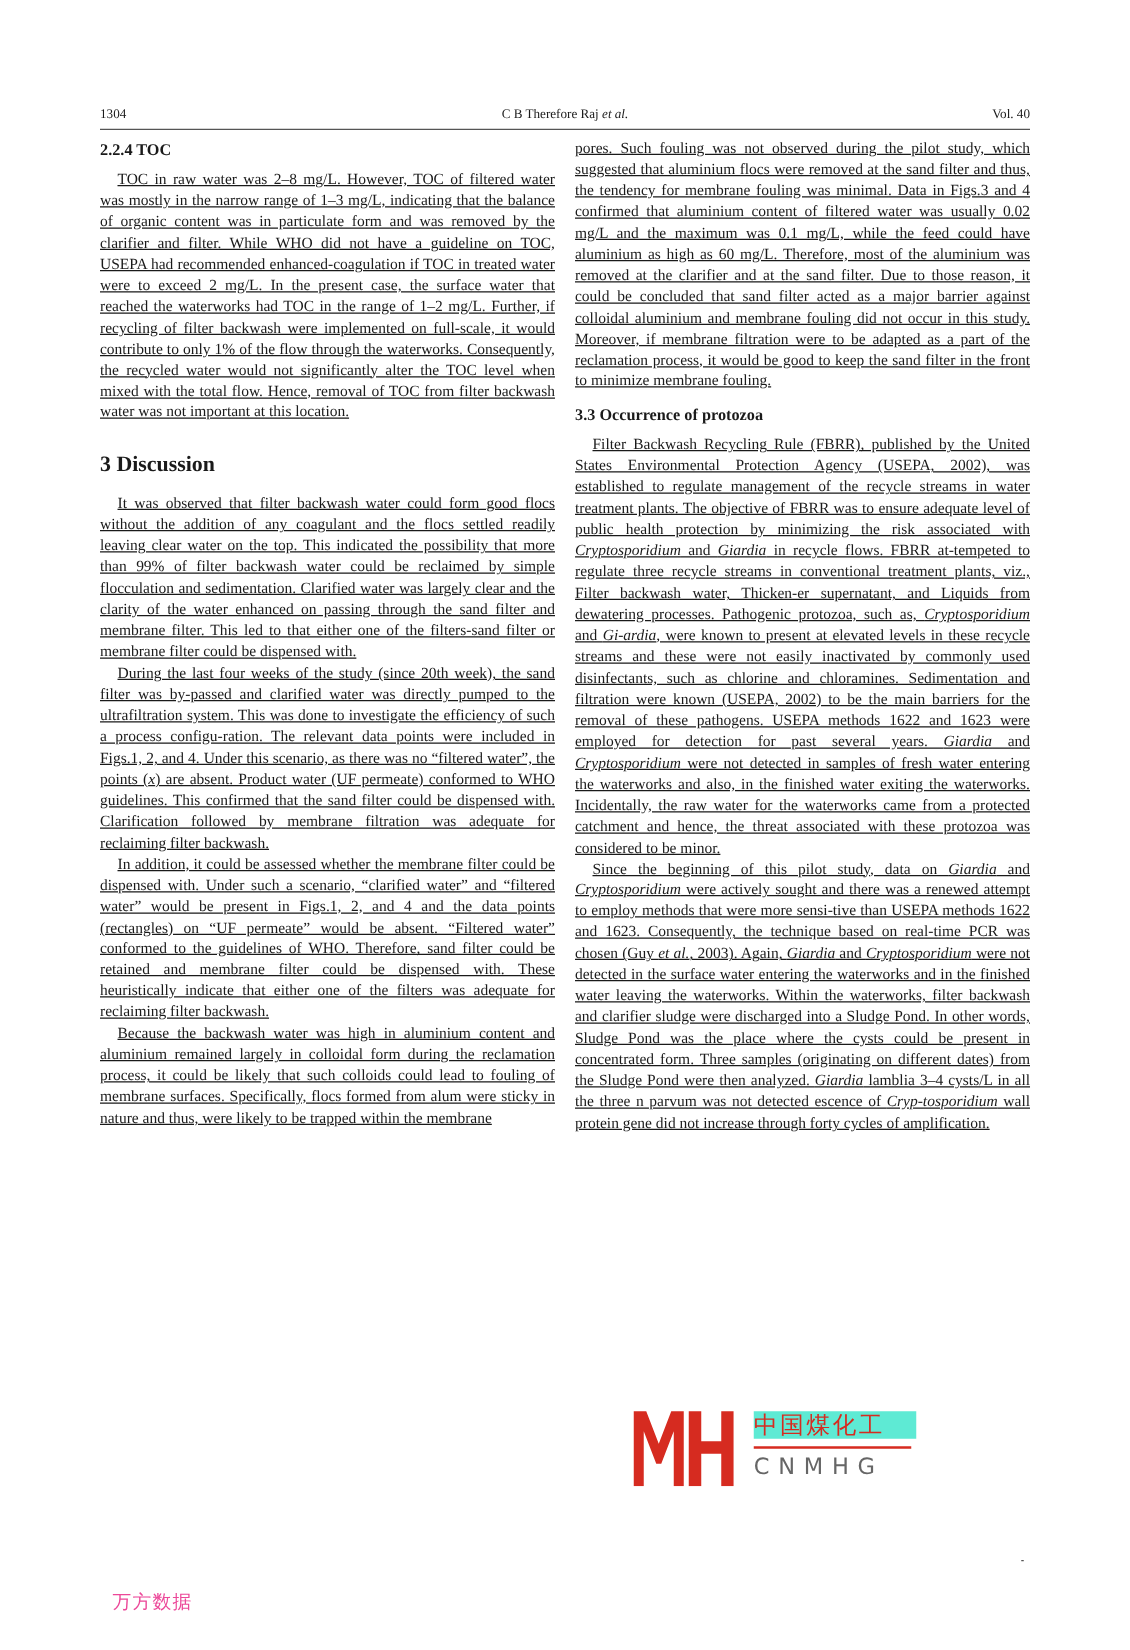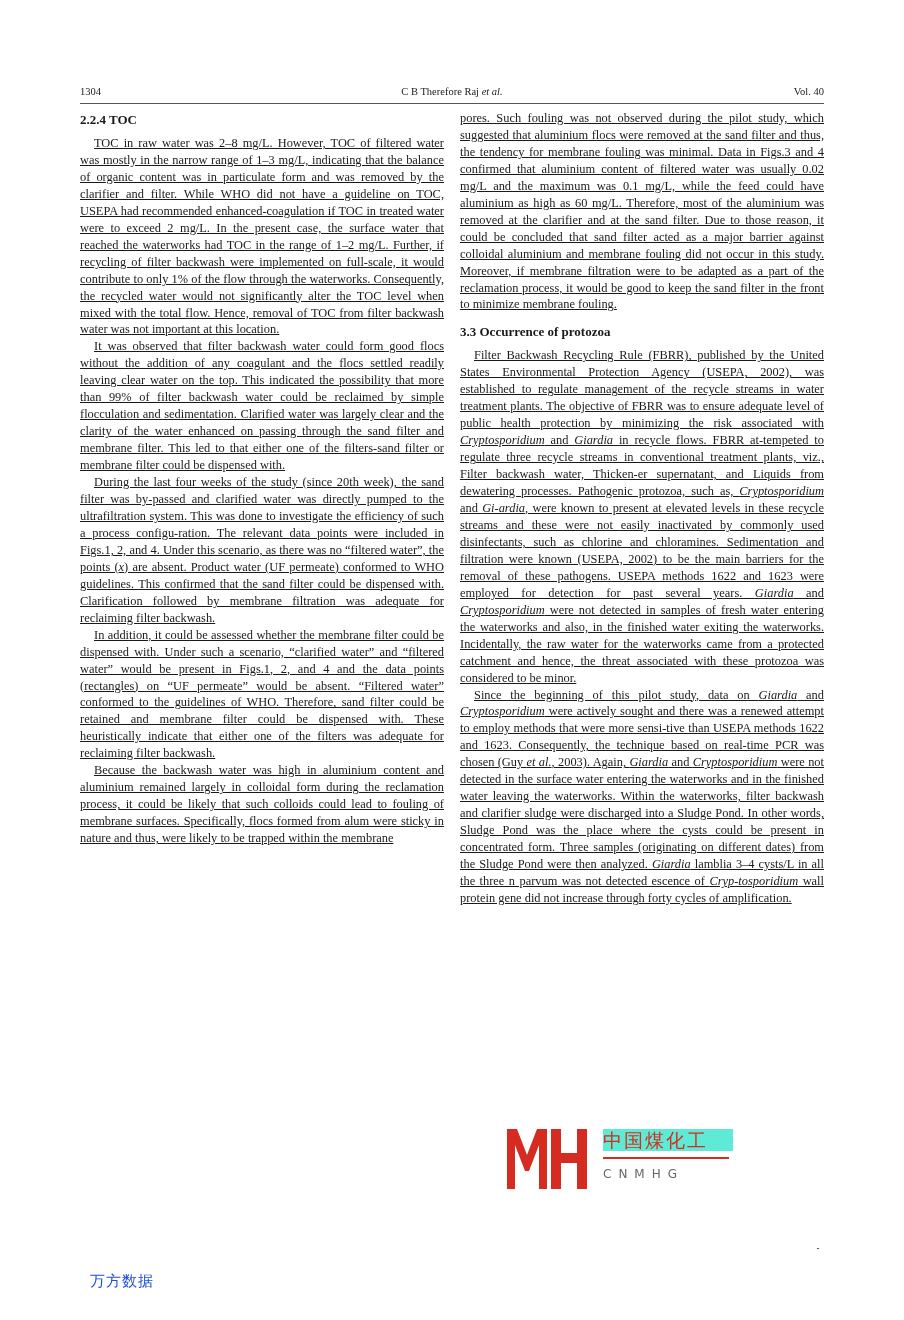--- a/index.html
+++ b/index.html
@@ -37,42 +37,43 @@
       background: #ffffff;
     }
     .watermark .mh svg { display: block; }
     .watermark .cn {
       position: absolute; left: 98px; top: 2px; width: 130px; height: 22px;
       background: #5eead4; color: #d62b20; font-family: "DejaVu Sans", sans-serif; font-size: 19px; line-height: 22px; letter-spacing: 2px;
     }
     .watermark .redline { position: absolute; left: 98px; top: 30px; width: 126px; height: 2px; background: #d62b20; }
     .watermark .en {
       position: absolute; left: 98px; top: 36px; width: 112px; height: 22px;
-      background: #fff; color: #666; font-family: "DejaVu Sans", sans-serif; font-size: 12px; line-height: 22px; letter-spacing: 7px;
+      background: #fff; color: #666; font-family: "DejaVu Sans", sans-serif; font-size: 18px; line-height: 22px; letter-spacing: 7px;
     }
     .footer-mark {
       position: absolute; left: 90px; top: 1272px;
-      font-family: Liberation Mono, monospace; font-size: 15px; color: #1d4ed8; letter-spacing: 1px;
+      font-family: Liberation Mono, monospace; font-size: 15px; color: #ec4899; letter-spacing: 1px;
     }
     .dot-mark { position: absolute; left: 817px; top: 1248px; width: 2px; height: 1px; background: #555; }
   </style>
 </head>
 <body>
 
 <div class="running-head">
   <span class="pg">1304</span>
   <span class="authors"><span>C B Therefore Raj</span> <i>et al.</i></span>
   <span class="vol">Vol. 40</span>
 </div>
 <div class="rule"></div>
 
 <div class="col left">
   <h3 class="sub first">2.2.4 TOC</h3>
   <p>TOC in raw water was 2–8 mg/L. However, TOC of filtered water was mostly in the narrow range of 1–3 mg/L, indicating that the balance of organic content was in particulate form and was removed by the clarifier and filter. While WHO did not have a guideline on TOC, USEPA had recommended enhanced-coagulation if TOC in treated water were to exceed 2 mg/L. In the present case, the surface water that reached the waterworks had TOC in the range of 1–2 mg/L. Further, if recycling of filter backwash were implemented on full-scale, it would contribute to only 1% of the flow through the waterworks. Consequently, the recycled water would not significantly alter the TOC level when mixed with the total flow. Hence, removal of TOC from filter backwash water was not important at this location.</p>
 
+  <h2 class="sec" style="margin-top:22px">3 Discussion</h2>
   <p>It was observed that filter backwash water could form good flocs without the addition of any coagulant and the flocs settled readily leaving clear water on the top. This indicated the possibility that more than 99% of filter backwash water could be reclaimed by simple flocculation and sedimentation. Clarified water was largely clear and the clarity of the water enhanced on passing through the sand filter and membrane filter. This led to that either one of the filters-sand filter or membrane filter could be dispensed with.</p>
   <p><span>During the last four weeks of the study (since 20th week), the sand filter was by-passed and clarified water was directly pumped to the ultrafiltration system. This was done to investigate the efficiency of such a process configu-ration. The relevant data points were included in Figs.1, 2, and 4. Under this scenario, as there was no “filtered water”, the points (</span><i>x</i><span>) are absent. Product water (UF permeate) conformed to WHO guidelines. This confirmed that the sand filter could be dispensed with. Clarification followed by membrane filtration was adequate for reclaiming filter backwash.</span></p>
   <p>In addition, it could be assessed whether the membrane filter could be dispensed with. Under such a scenario, “clarified water” and “filtered water” would be present in Figs.1, 2, and 4 and the data points (rectangles) on “UF permeate” would be absent. “Filtered water” conformed to the guidelines of WHO. Therefore, sand filter could be retained and membrane filter could be dispensed with. These heuristically indicate that either one of the filters was adequate for reclaiming filter backwash.</p>
 
   <p>Because the backwash water was high in aluminium content and aluminium remained largely in colloidal form during the reclamation process, it could be likely that such colloids could lead to fouling of membrane surfaces. Specifically, flocs formed from alum were sticky in nature and thus, were likely to be trapped within the membrane</p>
 </div>
 
 <div class="col right">
   <p class="noindent">pores. Such fouling was not observed during the pilot study, which suggested that aluminium flocs were removed at the sand filter and thus, the tendency for membrane fouling was minimal. Data in Figs.3 and 4 confirmed that aluminium content of filtered water was usually 0.02 mg/L and the maximum was 0.1 mg/L, while the feed could have aluminium as high as 60 mg/L. Therefore, most of the aluminium was removed at the clarifier and at the sand filter. Due to those reason, it could be concluded that sand filter acted as a major barrier against colloidal aluminium and membrane fouling did not occur in this study. Moreover, if membrane filtration were to be adapted as a part of the reclamation process, it would be good to keep the sand filter in the front to minimize membrane fouling.</p>
 

